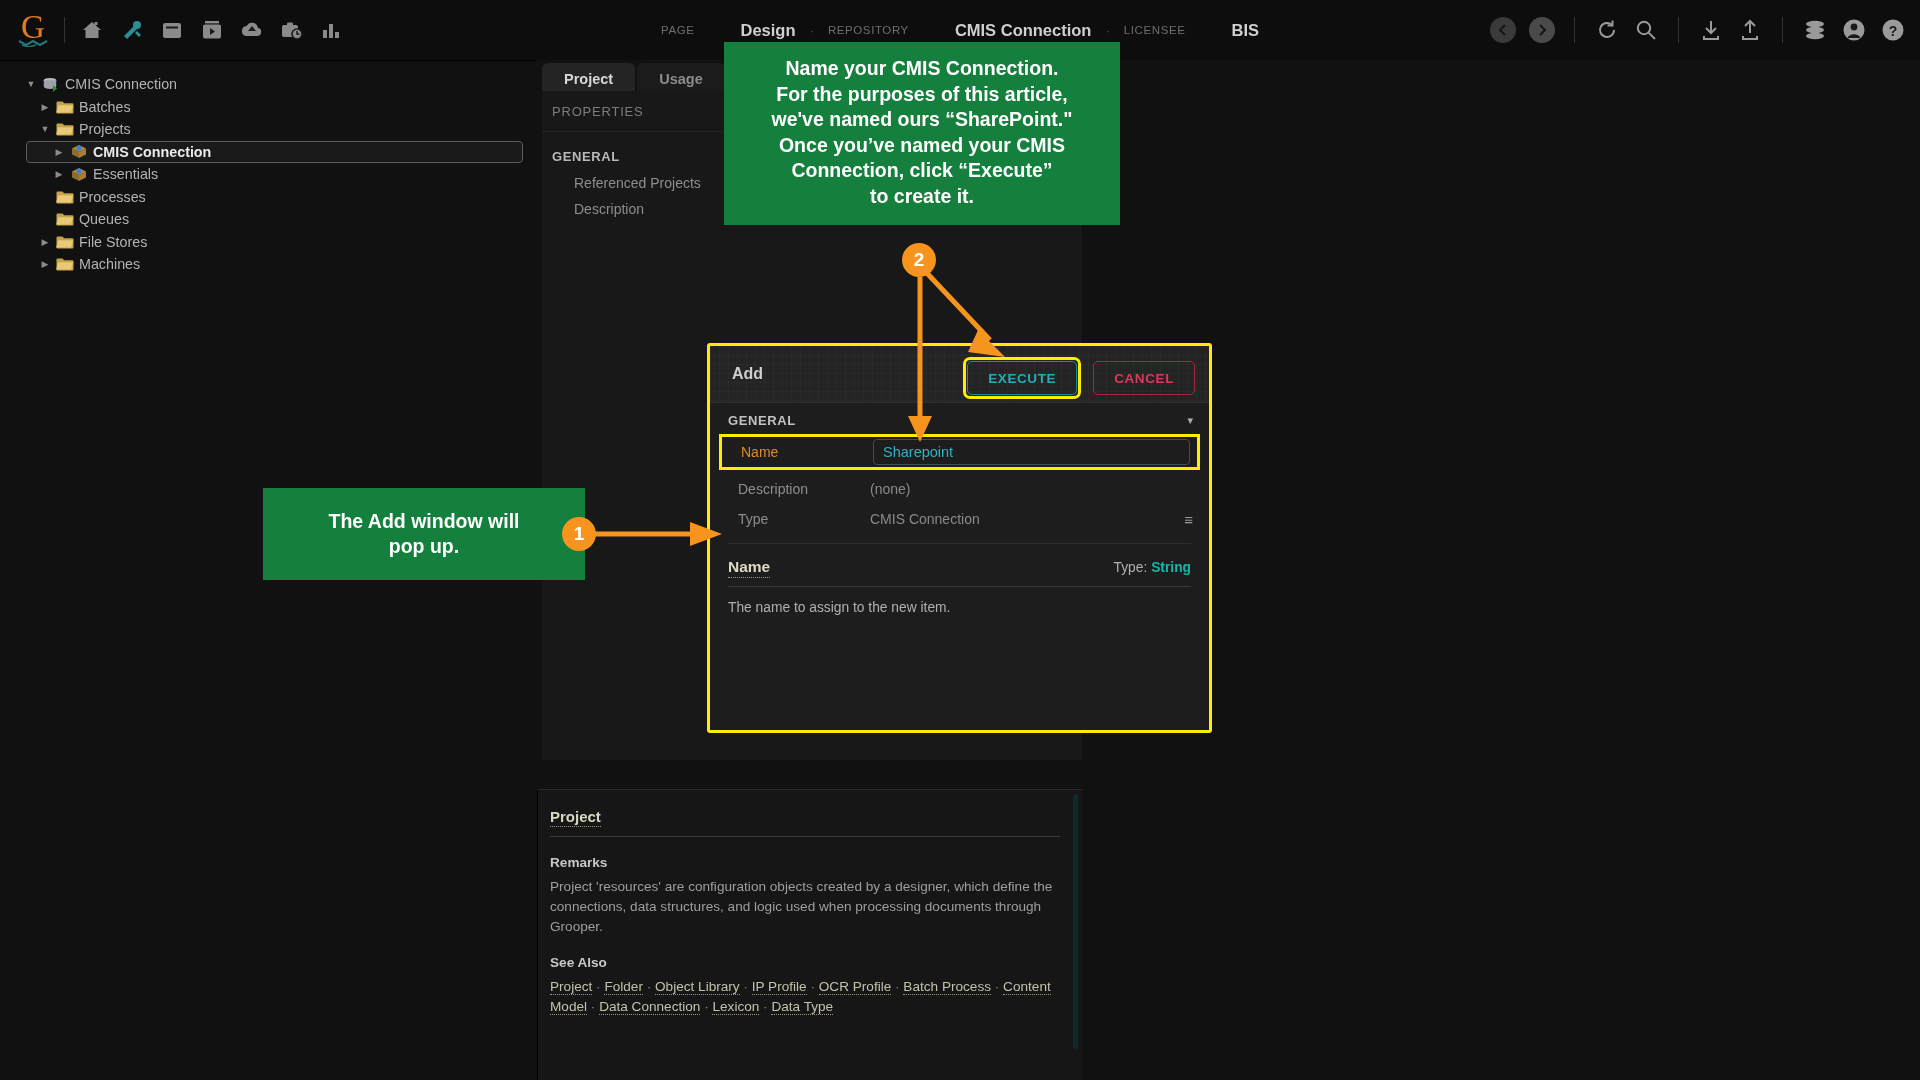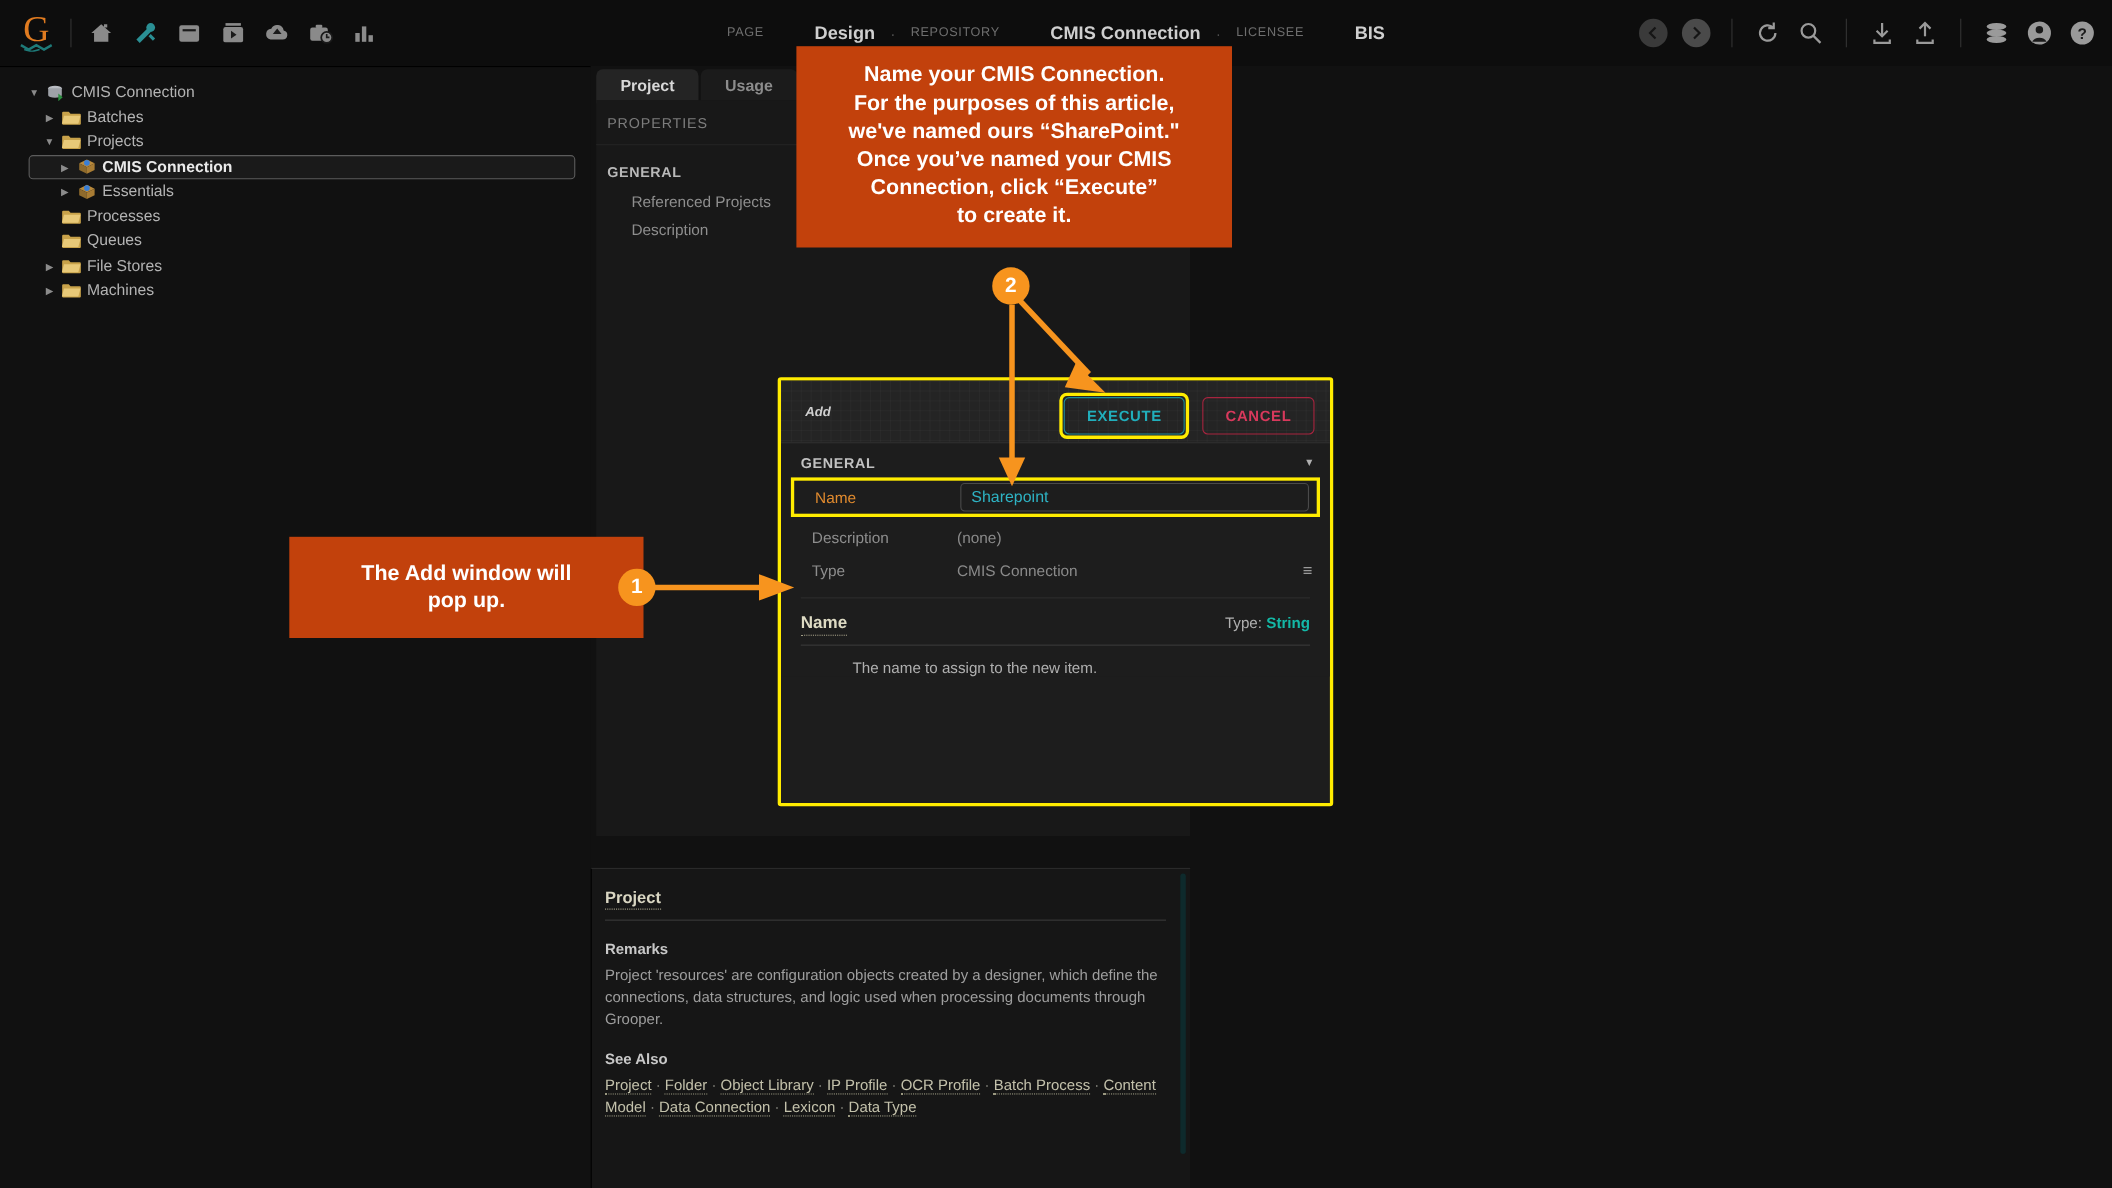--- a/index.html
+++ b/index.html
@@ -101,21 +101,21 @@
   }
   .dlg-title {
     height: 57px; position: relative;
     background-color: #242424;
     background-image:
       linear-gradient(to right, rgba(255,255,255,.022) 1px, transparent 1px),
       linear-gradient(to bottom, rgba(255,255,255,.022) 1px, transparent 1px);
     background-size: 9px 9px;
     display: flex; align-items: center; border-bottom: 1px solid #2f2f2f;
   }
-  .dlg-title .ttl { font-size: 12px; font-weight: bold; color: #cfcfcf; margin-left: 22px; font-style: italic; }
+  .dlg-title .ttl { font-size: 16px; font-weight: bold; color: #cfcfcf; margin-left: 22px; }
   .dlg-btns { position: absolute; right: 14px; top: 11px; display: flex; align-items: center; gap: 12px; }
   .btn-exec-wrap { border: 3px solid #ffec00; border-radius: 7px; padding: 1px; }
   .btn {
     height: 34px; padding: 0 20px; display:flex; align-items:center; justify-content:center;
     font-size: 13.5px; font-weight: bold; letter-spacing: .6px; border-radius: 5px;
     background: transparent; cursor: pointer;
   }
   .btn-exec { border: 1px solid #1c8c99; color: #21aebb; }
   .btn-cancel { border: 1px solid #a8243f; color: #d8395c; }
 
@@ -141,25 +141,25 @@
   .teal { color: #2eb3c4; }
   .hamb { position: absolute; right: 16px; color: #9a9a9a; font-size: 15px; }
   .dlg-sep { height: 1px; background: #2d2d2d; margin: 9px 18px 0 18px; }
 
   .dlg-doc { padding: 14px 18px 0 18px; }
   .dlg-doc-head { display: flex; align-items: baseline; justify-content: space-between; }
   .dlg-doc-title { font-size: 15.5px; color: #dedbc4; font-weight: bold; border-bottom: 1px dotted #a09c84; padding-bottom:1px;}
   .dlg-doc-type { font-size: 13.8px; color: #b0b0b0; }
   .dlg-doc-type b { color: #14b8a6; }
   .dlg-doc-rule { border-bottom: 1px solid #3a3a3a; margin: 8px 0 13px 0; }
-  .dlg-doc-p { font-size: 13.8px; color: #b0b0b0; margin-left: 47px; }
+  .dlg-doc-p { font-size: 13.8px; color: #b0b0b0; }
 
   
   .callout {
-    position: absolute; background: #c2410c; color: #ffffff;
+    position: absolute; background: #15803d; color: #ffffff;
     font-weight: bold; text-align: center;
   }
   #callout2 { left: 724px; top: 42px; width: 396px; padding: 14px 12px 16px 12px; }
   #callout2 .ctext { font-size: 19.5px; line-height: 25.5px; }
   #callout1 { left: 263px; top: 488px; width: 322px; height: 92px; display: flex; align-items: center; justify-content: center;}
   #callout1 .ctext { font-size: 19.5px; line-height: 25.5px; }
 
   .badge {
     position: absolute; background: #f7941e; color: #fff; font-weight: bold;
     border-radius: 50%; display: flex; align-items: center; justify-content: center;

